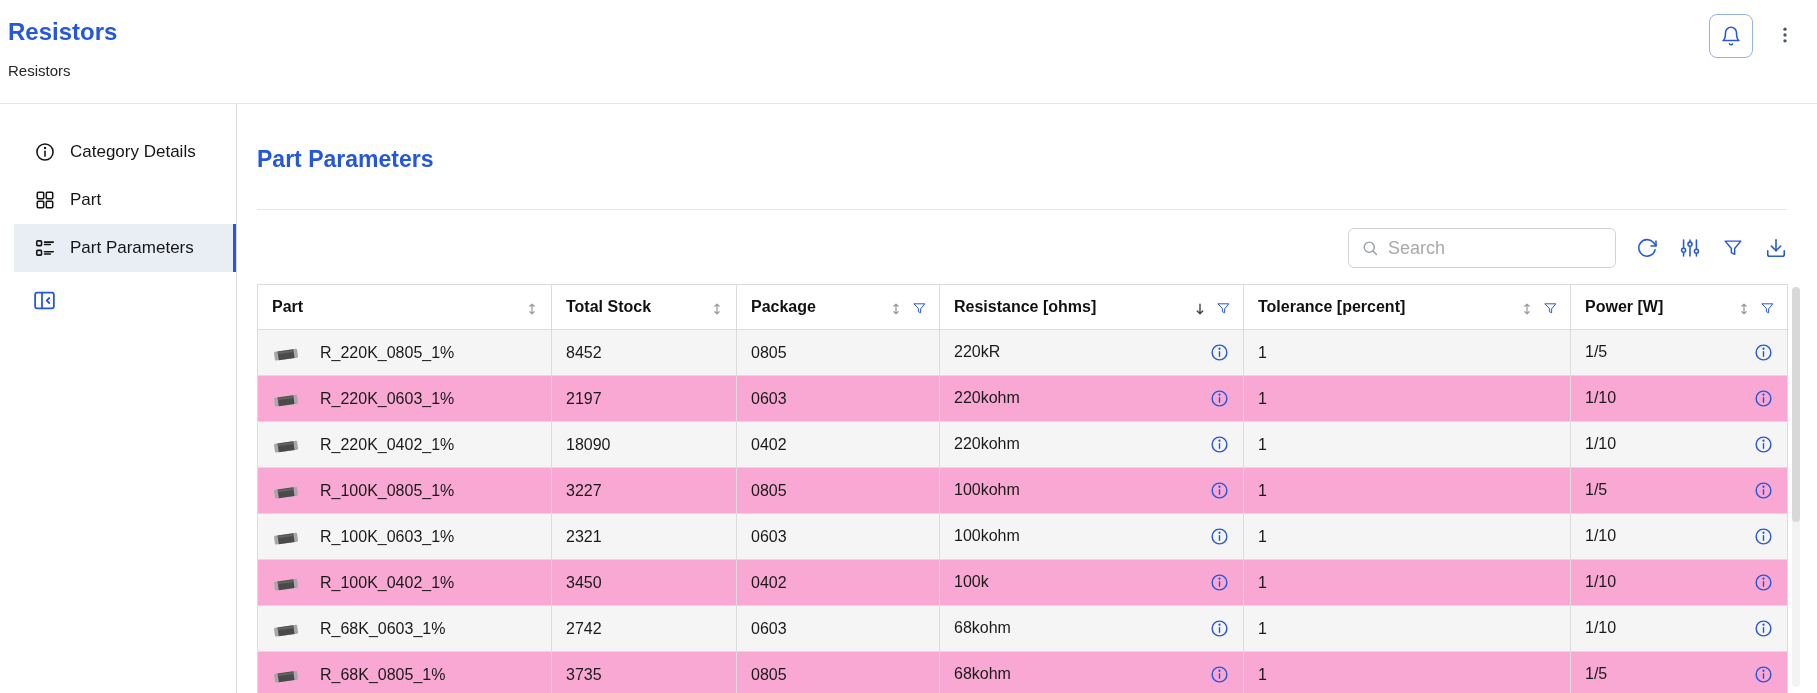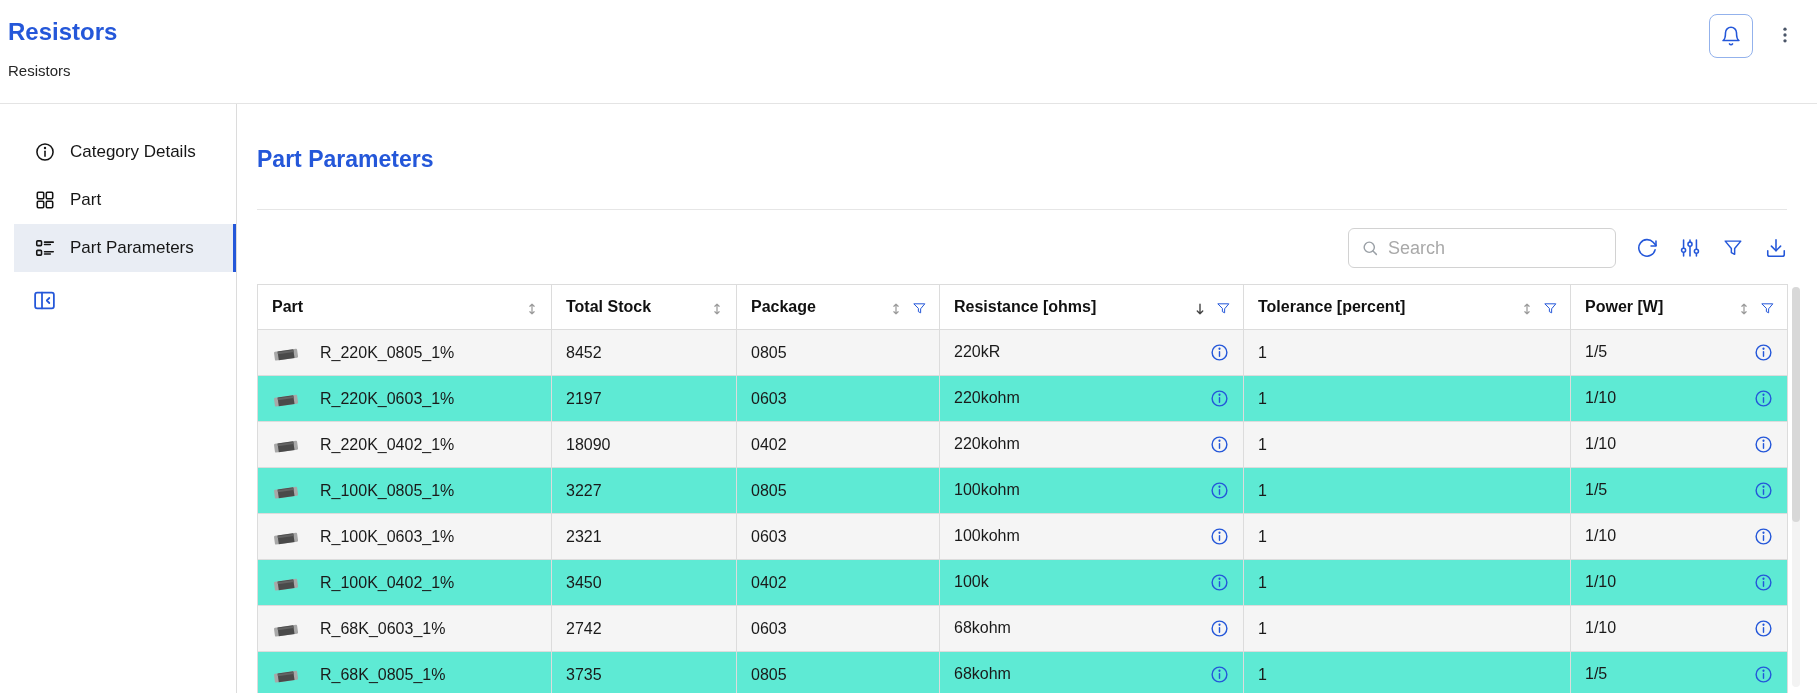--- a/index.html
+++ b/index.html
@@ -44,21 +44,21 @@
   .search-box input{border:none;outline:none;flex:1;font-size:18px;color:#333;font-family:inherit;background:transparent}
   .search-box input::placeholder{color:#a9a9a9}
   .toolbar-icons{display:flex;align-items:center;gap:21px}
   .tbtn{display:inline-flex}
   .tbtn .icon{width:22px;height:22px;color:var(--accent,#2457d9)}
 
   
   table{border-collapse:collapse;table-layout:fixed;width:1530px;margin-top:16px}
   th,td{border:1px solid var(--border,#dcdcdc)}
   thead th{background:#fff;height:45px;padding:0 12px 0 14px;text-align:left;font-size:16px;font-weight:bold;color:#111}
-  tbody td{height:46px;padding:0 14px;font-size:16px;color:#1a1a1a;background:#5eead4}
+  tbody td{height:46px;padding:0 14px;font-size:16px;color:#1a1a1a;background:#f9a8d4}
   tr.stripe td{background:var(--stripe,#f5f5f5)}
   .th-wrap{display:flex;align-items:flex-end;justify-content:space-between;gap:0}
   .th-icons{display:flex;align-items:center;gap:9px}
   .sort-ic{width:14px;height:14px;color:#9a9a9a}
   .sort-ic.active{color:#444}
   .funnel-sm{width:15px;height:15px;color:var(--accent,#2457d9)}
   .part-cell{display:flex;align-items:flex-end;gap:20px}
   .cell-flex{display:flex;align-items:flex-start;justify-content:space-between;}
   .chip-ic{width:28px;height:15px}
   .info-btn{display:inline-flex}

